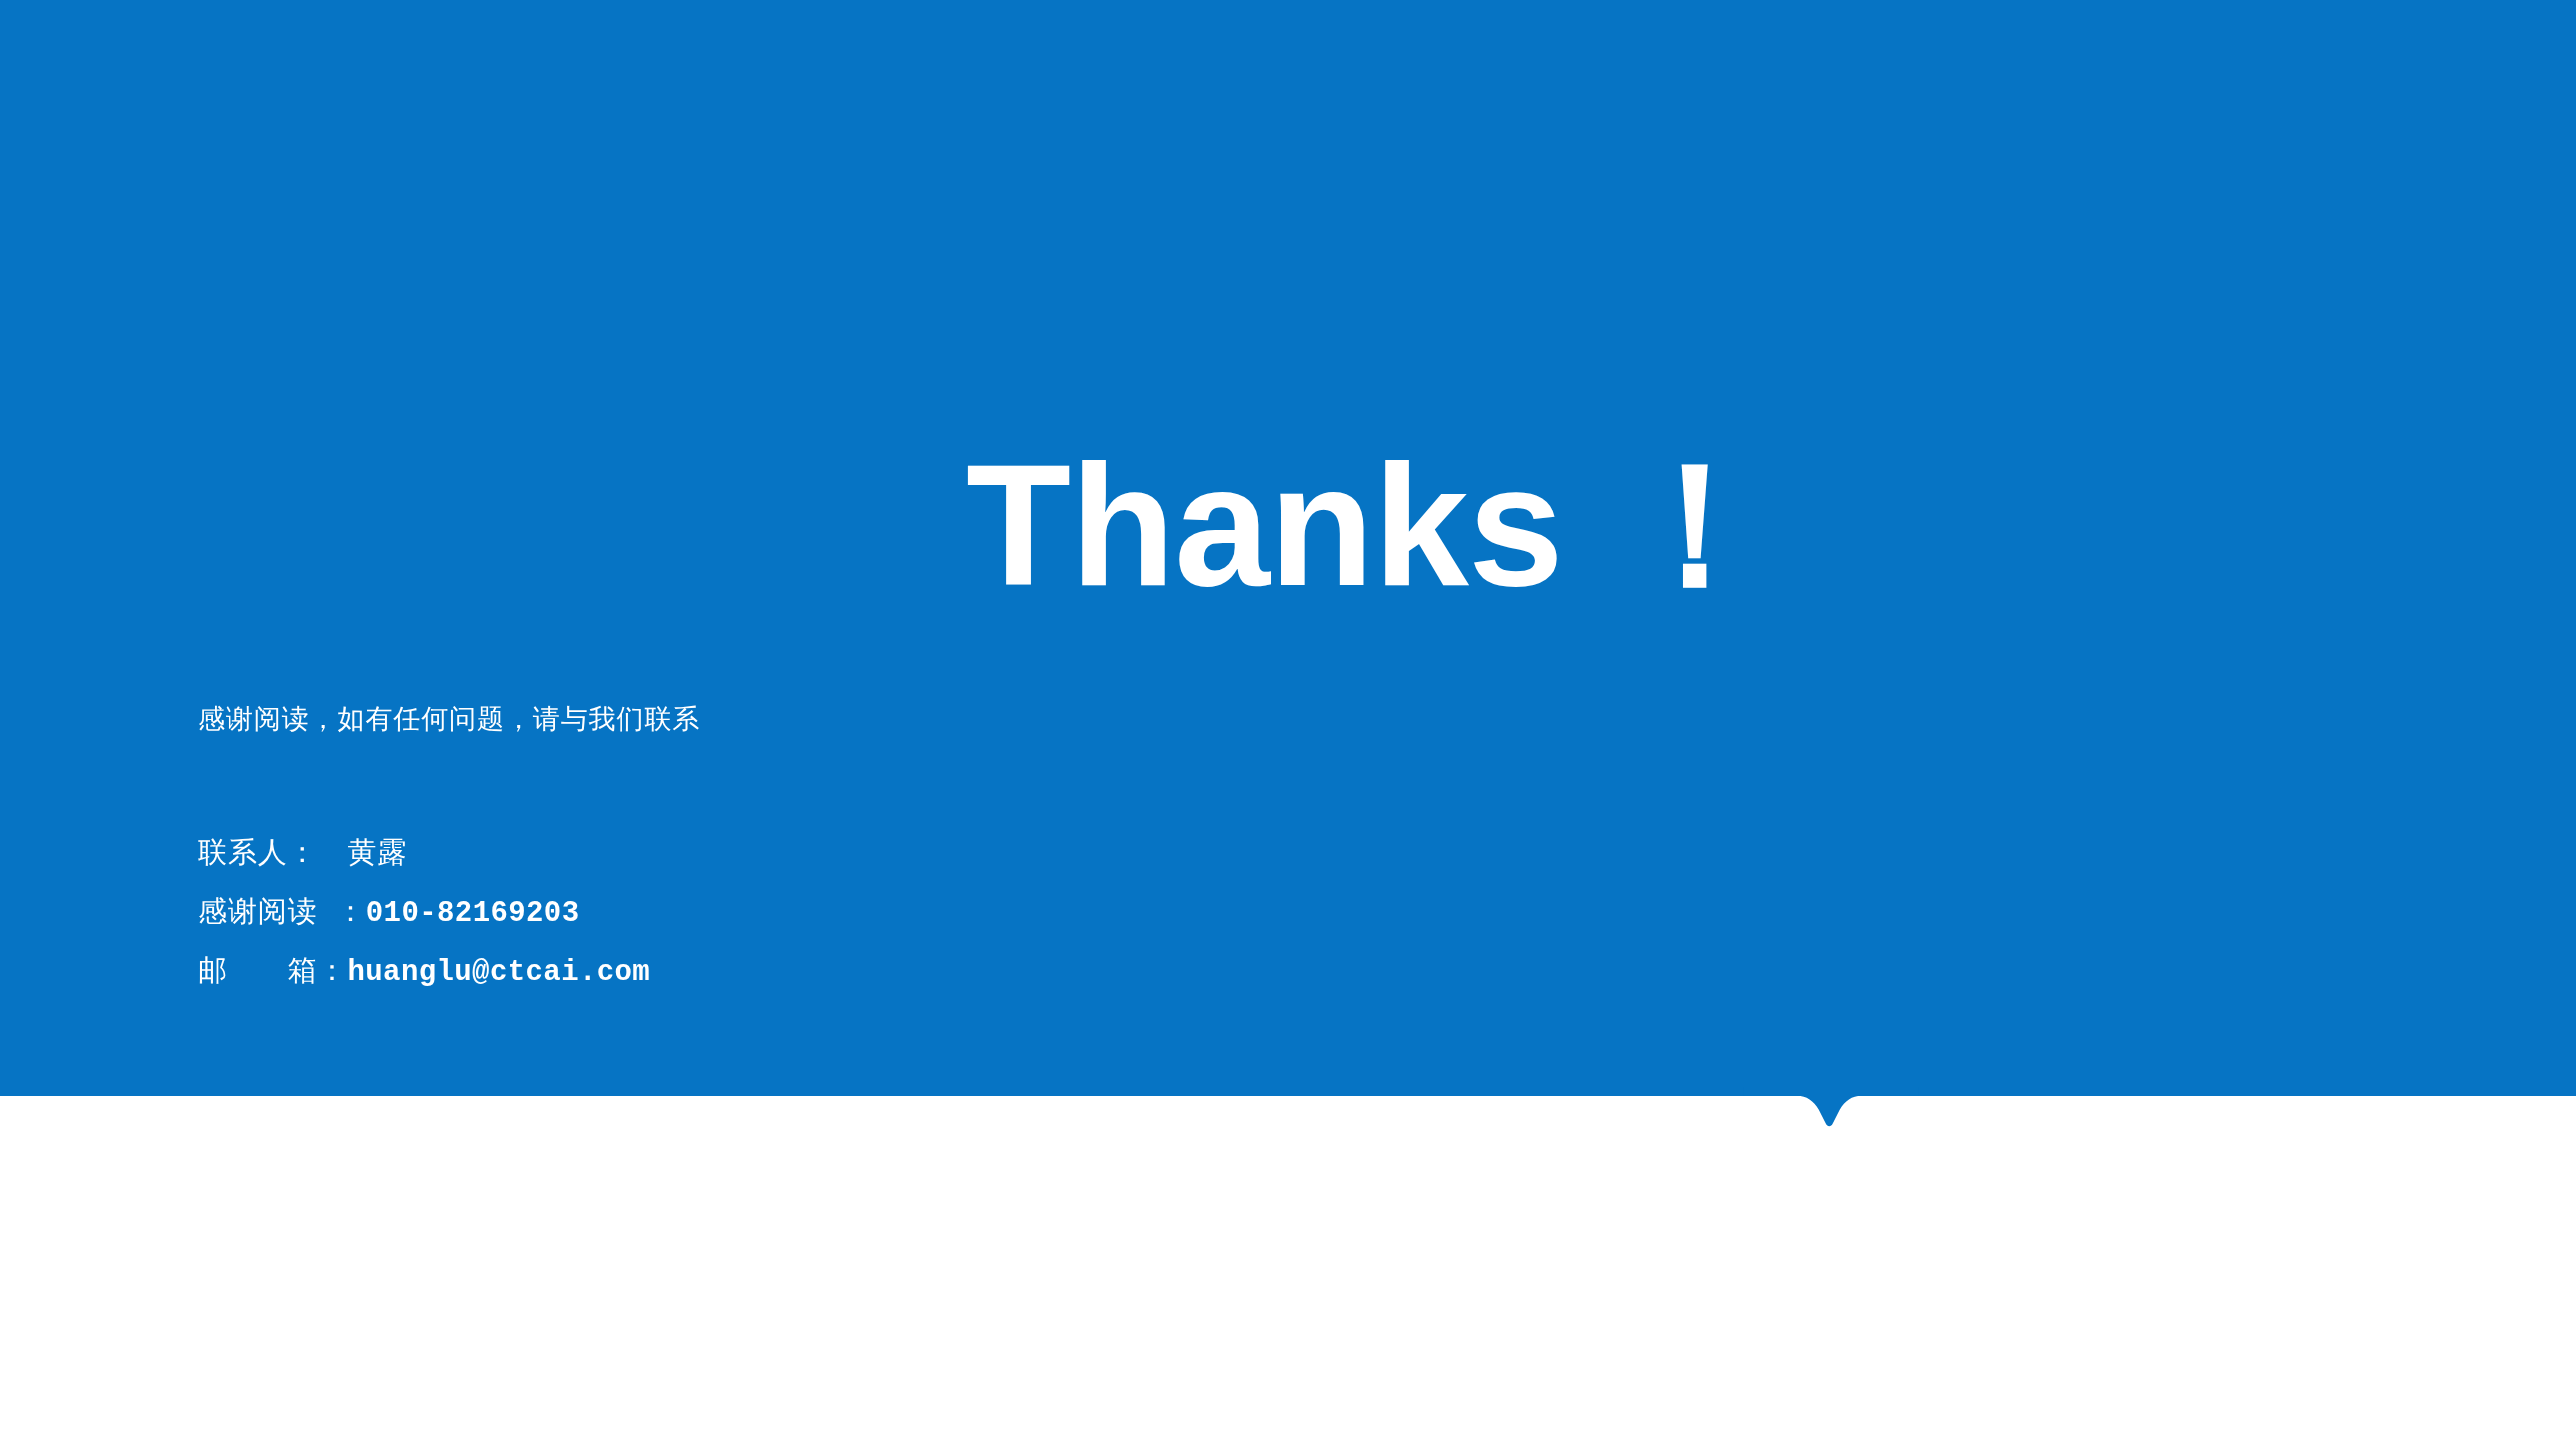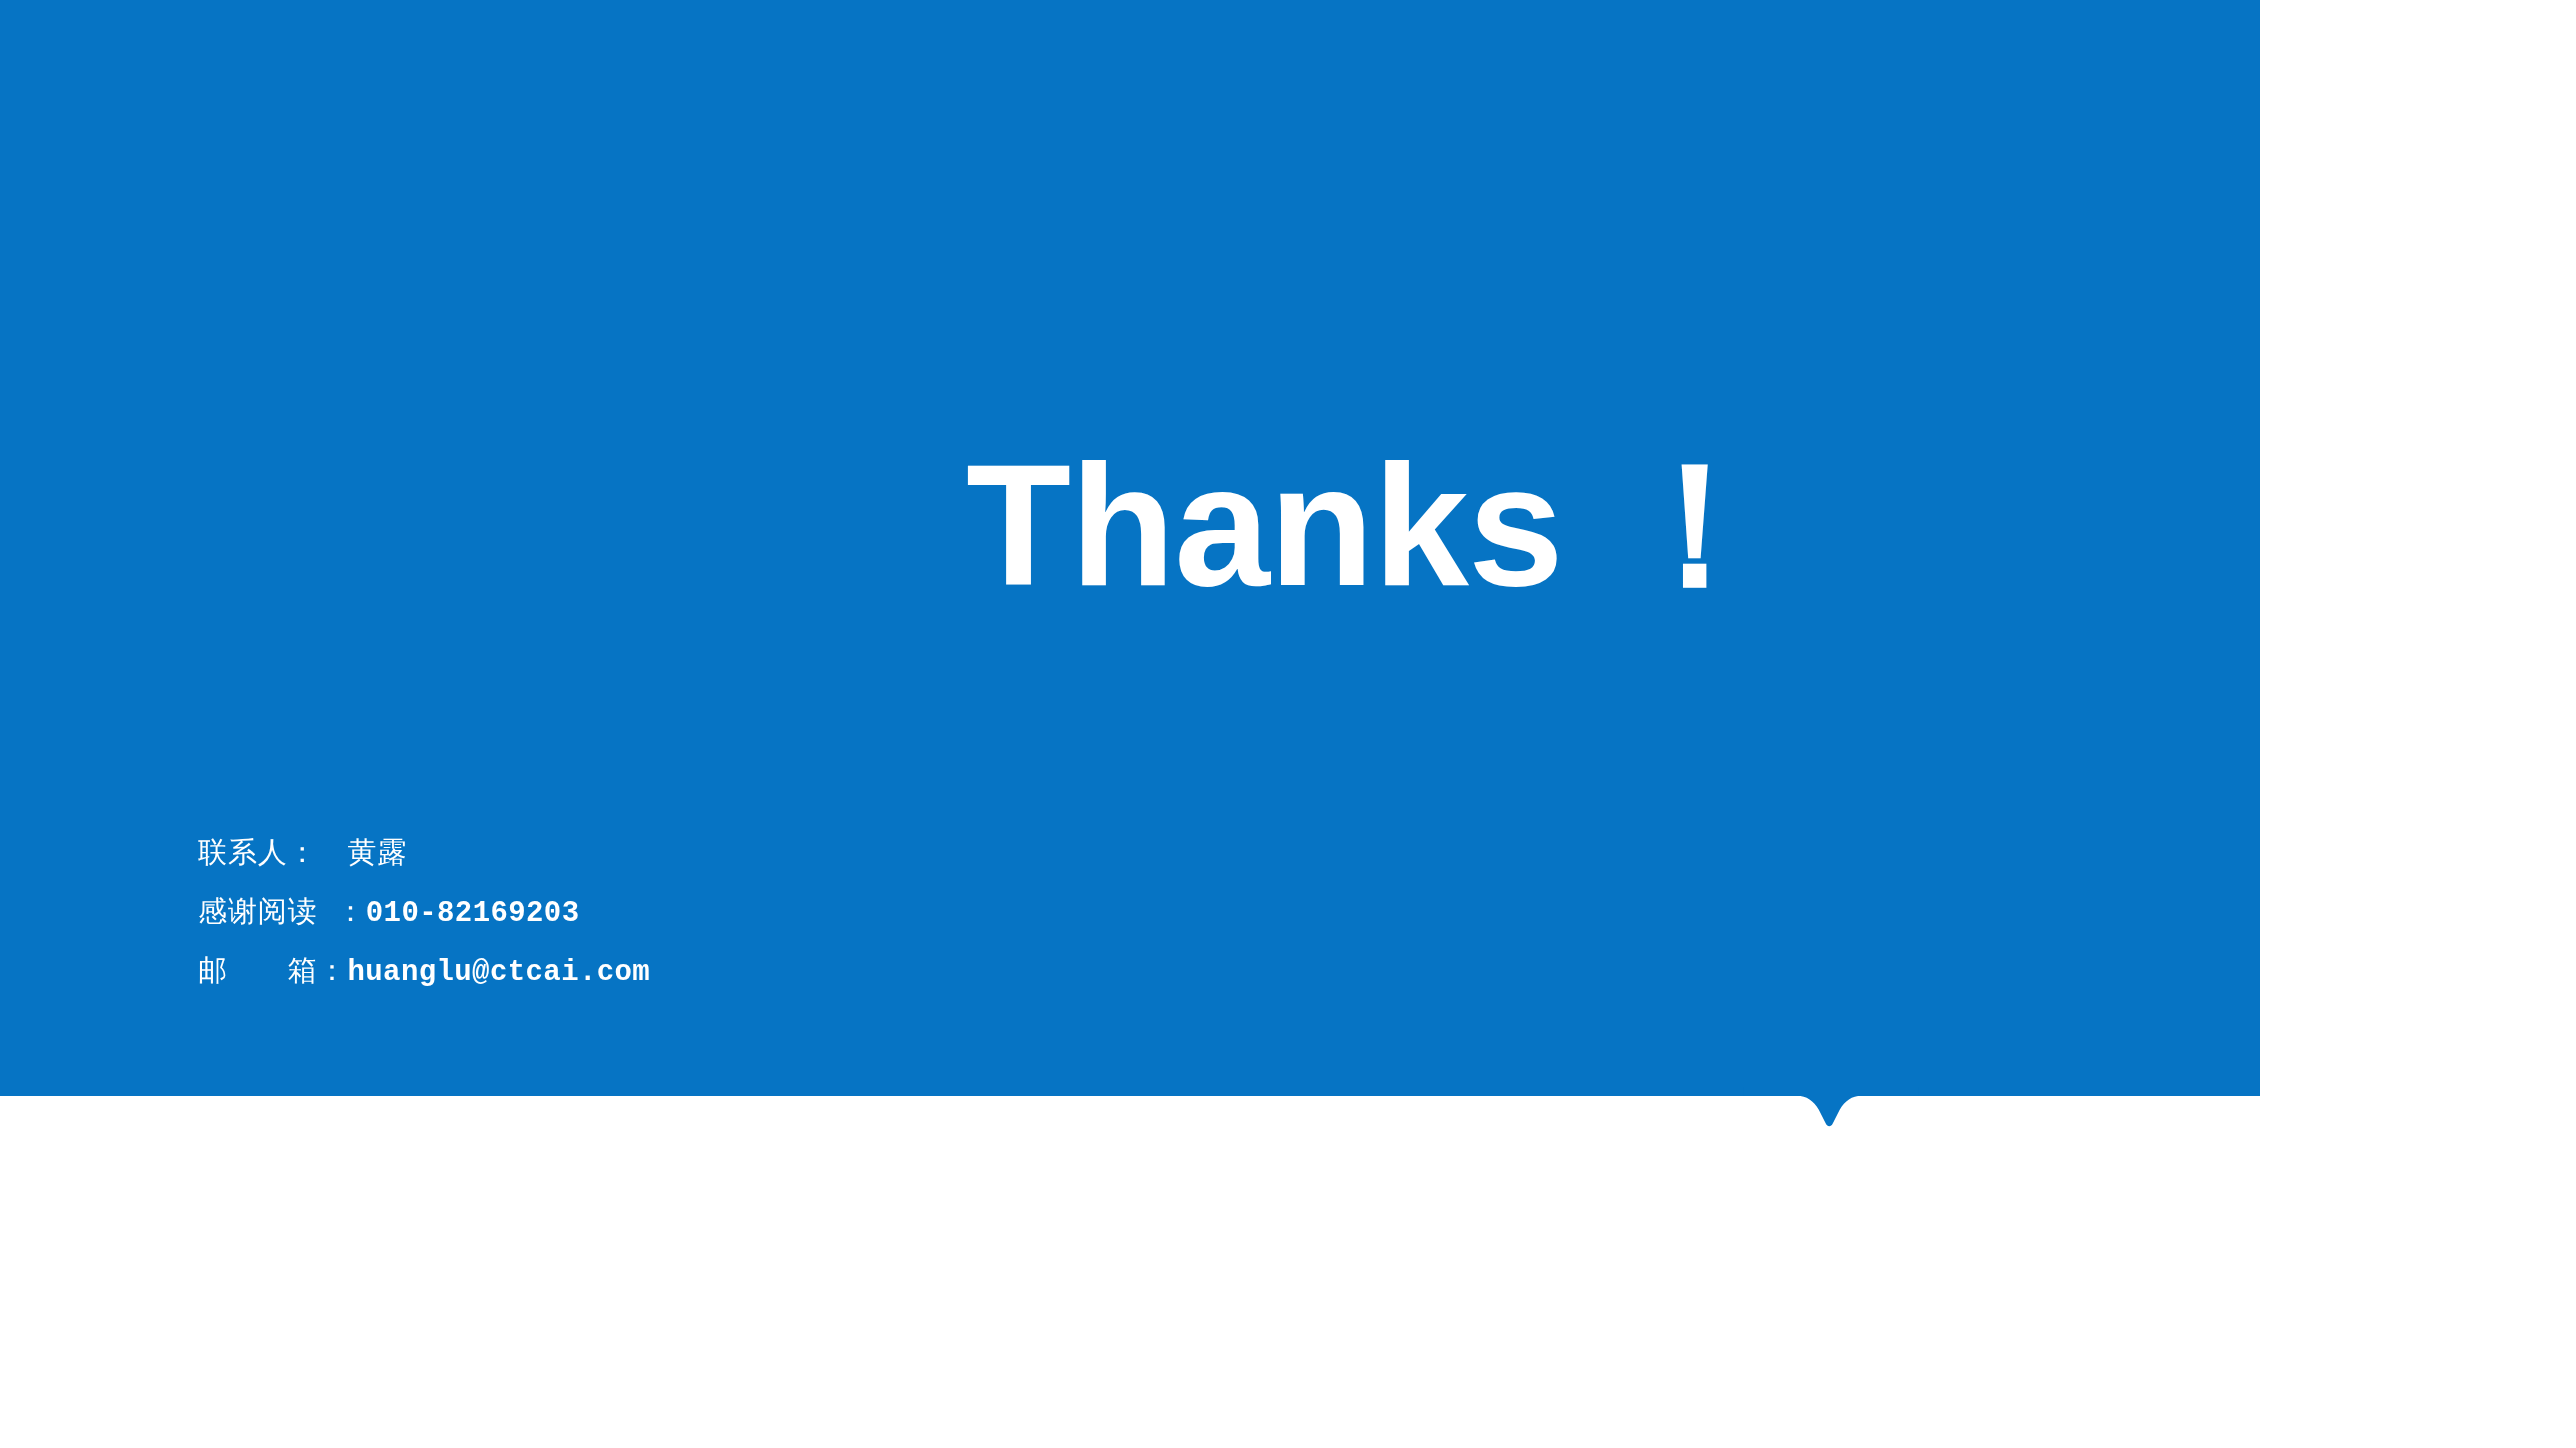--- a/index.html
+++ b/index.html
@@ -7,21 +7,21 @@
     margin: 0;
     padding: 0;
     background: #ffffff;
   }
   body {
     font-family: "Liberation Sans", "DejaVu Sans", sans-serif;
   }
 
   .slide {
     position: relative;
-    width: 2260px;
+    width: 2576px;
     height: 1449px;
     background: #ffffff;
     overflow: hidden;
   }
 
   
   .blue-band {
     position: absolute;
     left: 0;
     top: 0;
@@ -149,20 +149,21 @@
       <path d="M0,0 L200,0 L200,10 L135,10
                C124,10 116,16 110,26
                L102,42 C100,46 96,46 94,42
                L86,26 C80,16 72,10 61,10
                L0,10 Z" fill="#0674c4"></path>
     </svg>
   </div>
 
   <div class="title">Thanks ！</div>
 
+  <div class="intro-line">感谢阅读，如有任何问题，请与我们联系</div>
 
   <div class="contact-block">
 
     <div class="contact-row">
       <span class="contact-label">联系人：</span><span class="contact-value plain">　黄露</span>
     </div>
 
     <div class="contact-row">
       <span class="contact-label">感谢阅读 ：</span><span class="contact-value">010-82169203</span>
     </div>

